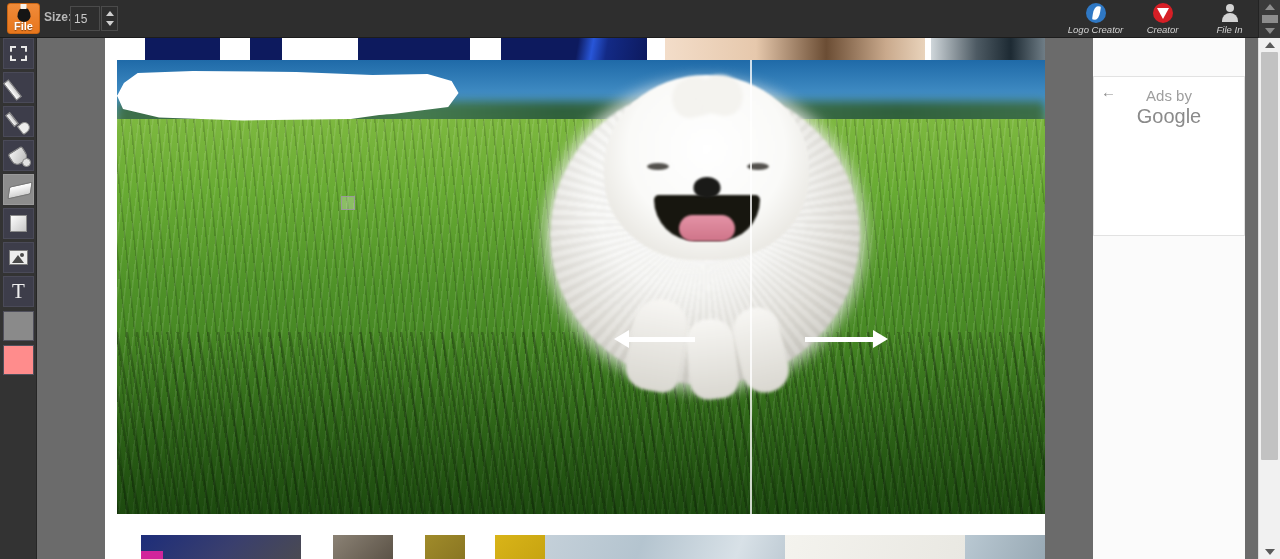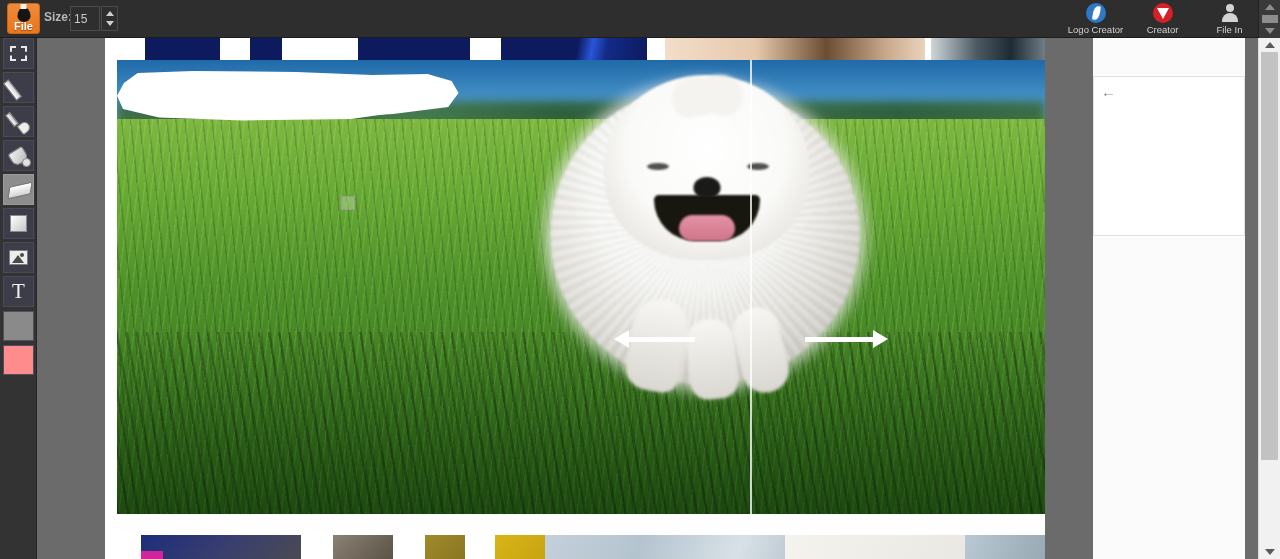--- a/index.html
+++ b/index.html
@@ -53,21 +53,21 @@
     position: absolute; left: 101px; top: 6px; width: 17px; height: 25px;
     border: 1px solid #4b4b4b; background: #2e2e2e; cursor: pointer;
   }
   .spin-arrow {
     position: absolute; left: 4px; width: 0; height: 0;
     border-left: 4px solid transparent; border-right: 4px solid transparent;
   }
   .spin-up { top: 4px; border-bottom: 5px solid #cfcfcf; }
   .spin-down { bottom: 4px; border-top: 5px solid #cfcfcf; }
 
-  .tb-right { position: absolute; right: 24px; top: 0; height: 38px; display: flex; gap: 14px; }
+  .tb-right { position: absolute; right: 24px; top: 0; height: 38px; display: flex; gap: 14px; font-style: italic; }
   .tb-item {
     width: 53px; height: 38px; display: flex; flex-direction: column;
     align-items: center; justify-content: center; gap: 1px; cursor: pointer;
   }
   .tb-ico { width: 20px; height: 20px; position: relative; }
   .tb-txt { color: #d2d2d2; font-size: 9.5px; white-space: nowrap; }
 
   .ico-logo { border-radius:50%; background:#2f78c4; }
   .ico-logo::after {
     content:""; position:absolute; left:7px; top:3px; width:7px; height:14px;
@@ -467,20 +467,24 @@
         <span class="sb-block" style="left:390px; width:50px; background:linear-gradient(135deg,#d9b418,#c7a411);"></span>
         <span class="sb-block" style="left:440px; width:240px; background:linear-gradient(110deg,#c4d0d9,#b4c4cf 40%,#d8e1e7 80%,#c0ccd5);"></span>
         <span class="sb-block" style="left:680px; width:180px; background:linear-gradient(110deg,#f4f3ee,#e9e8e2);"></span>
         <span class="sb-block" style="left:860px; width:80px; background:linear-gradient(110deg,#b9c8d2,#98a9b4);"></span>
       </div>
     </div>
 
     <div class="ads-col"></div>
     <div class="ads-card">
       <span class="ads-back">←</span>
+      <div class="ads-by">
+        <div>Ads by</div>
+        <div class="g">Google</div>
+      </div>
     </div>
   </div>
 
   <div class="pagescroll">
     <span class="ps-arrow ps-up"></span>
     <span class="ps-thumb"></span>
     <span class="ps-arrow ps-down"></span>
   </div>
 
 </div>

